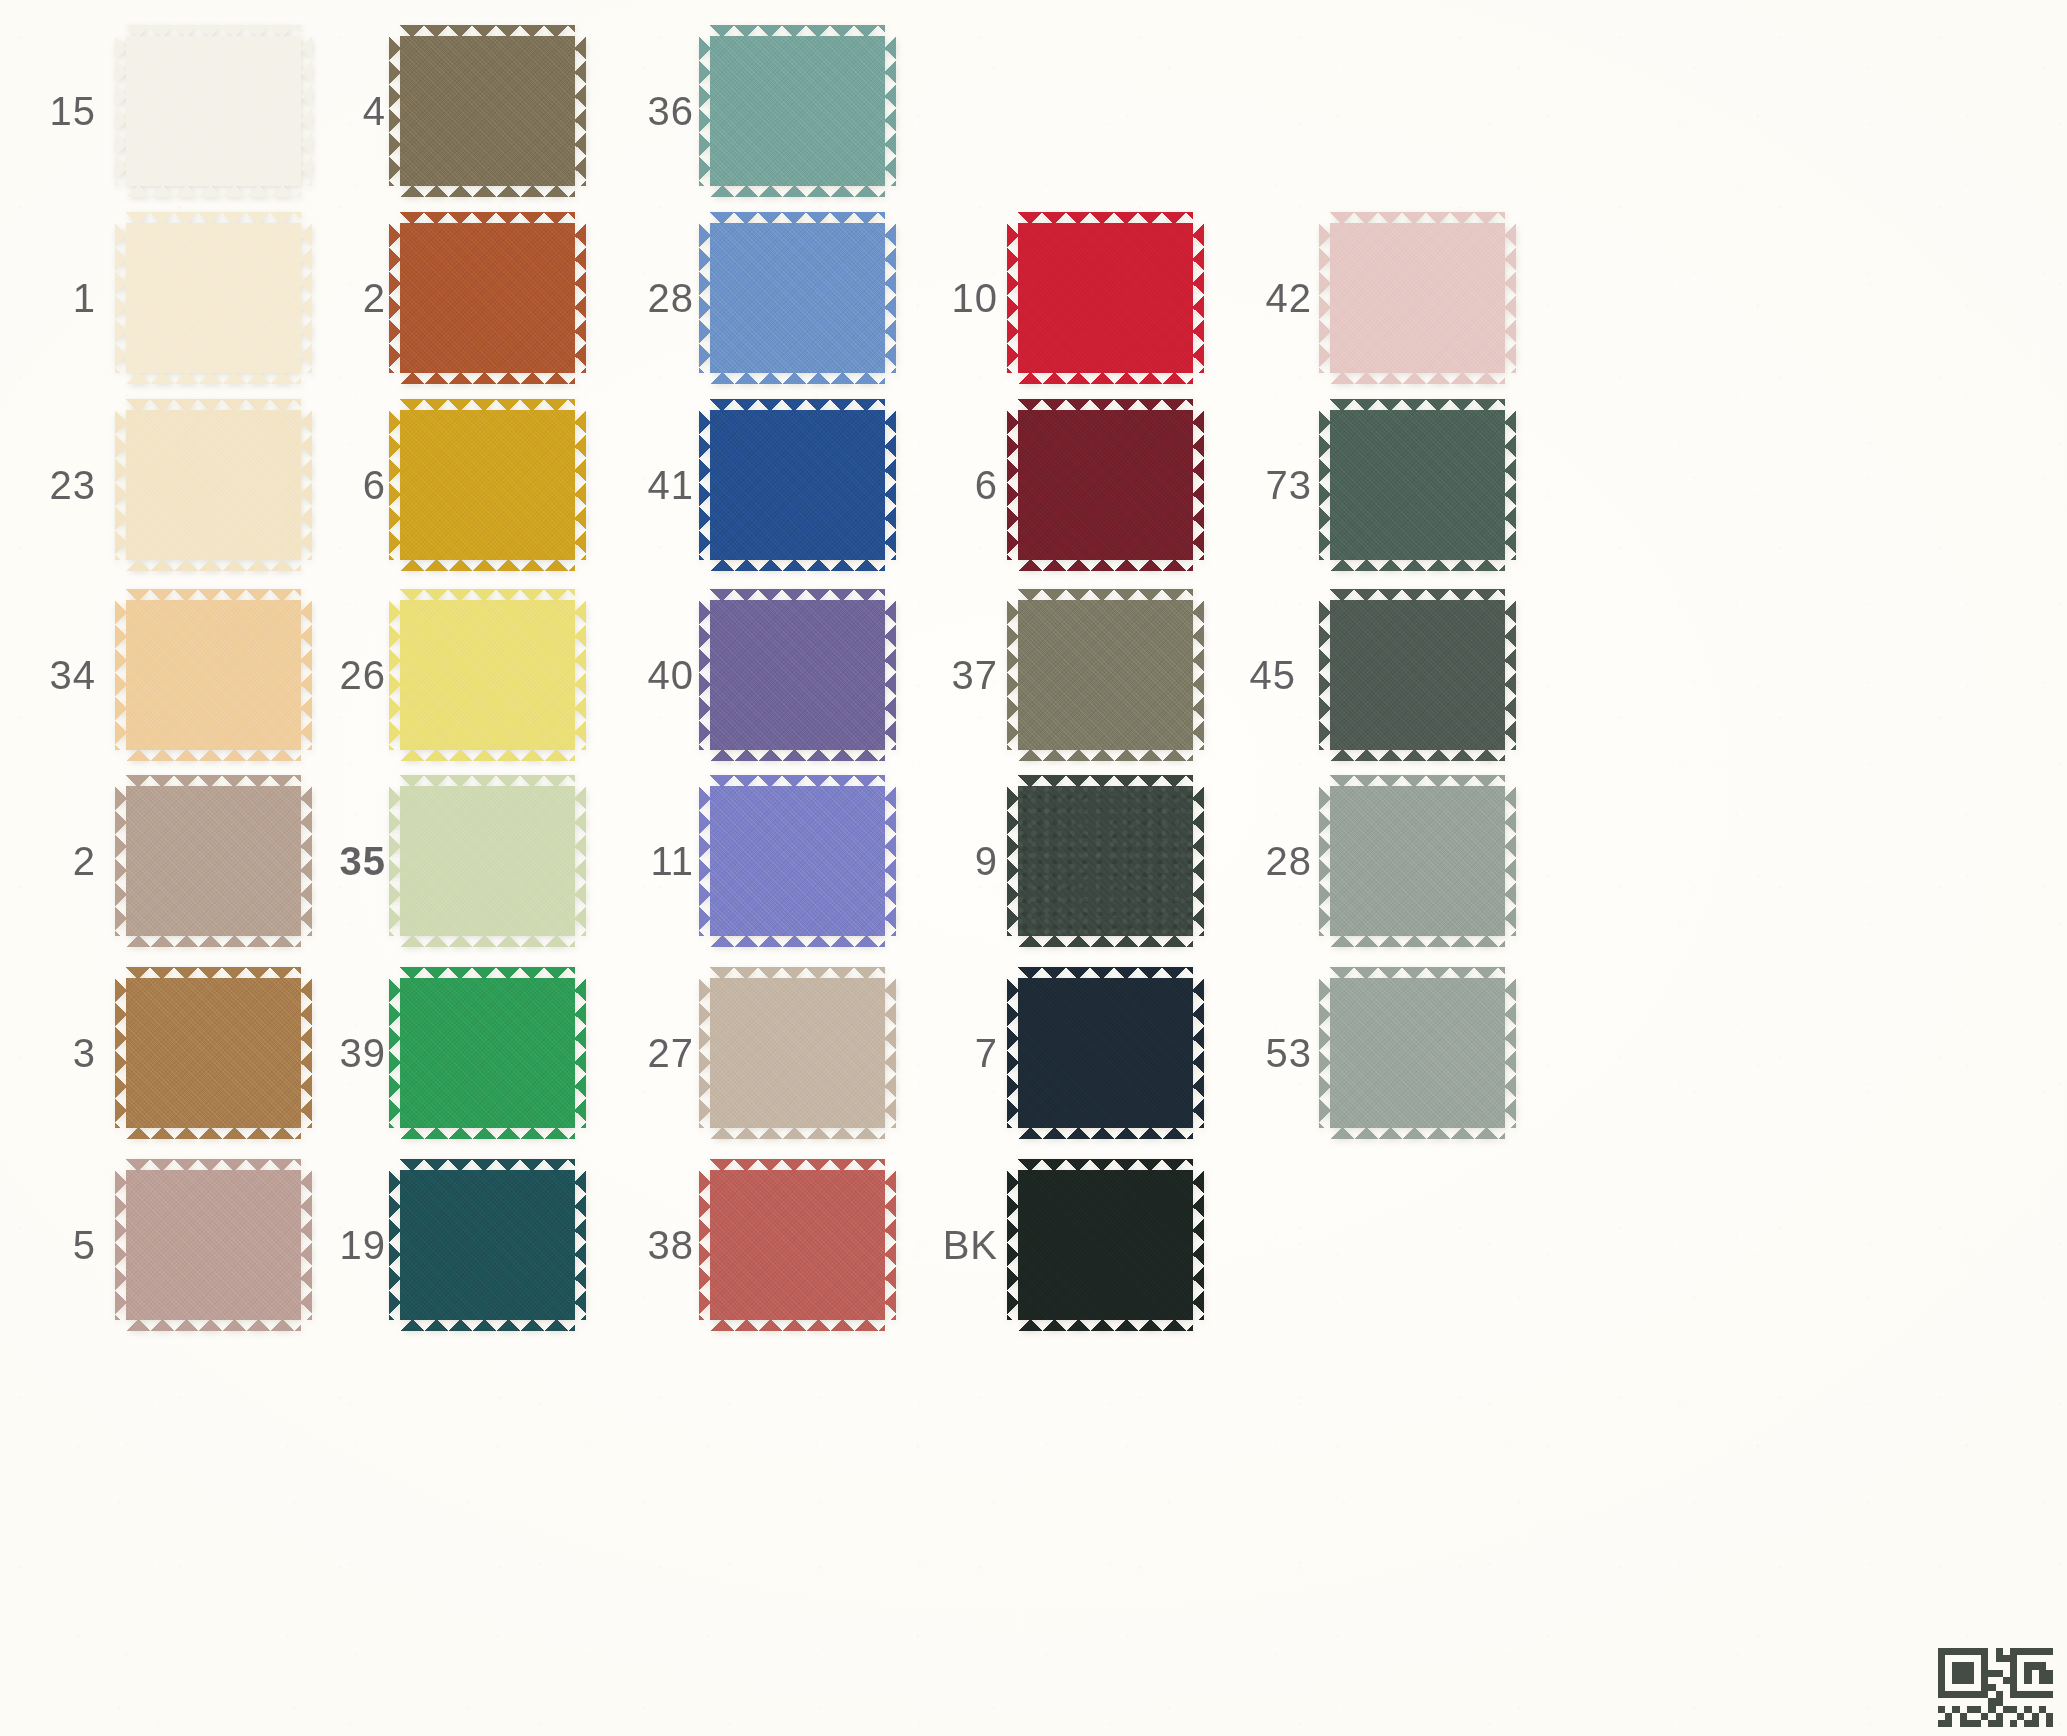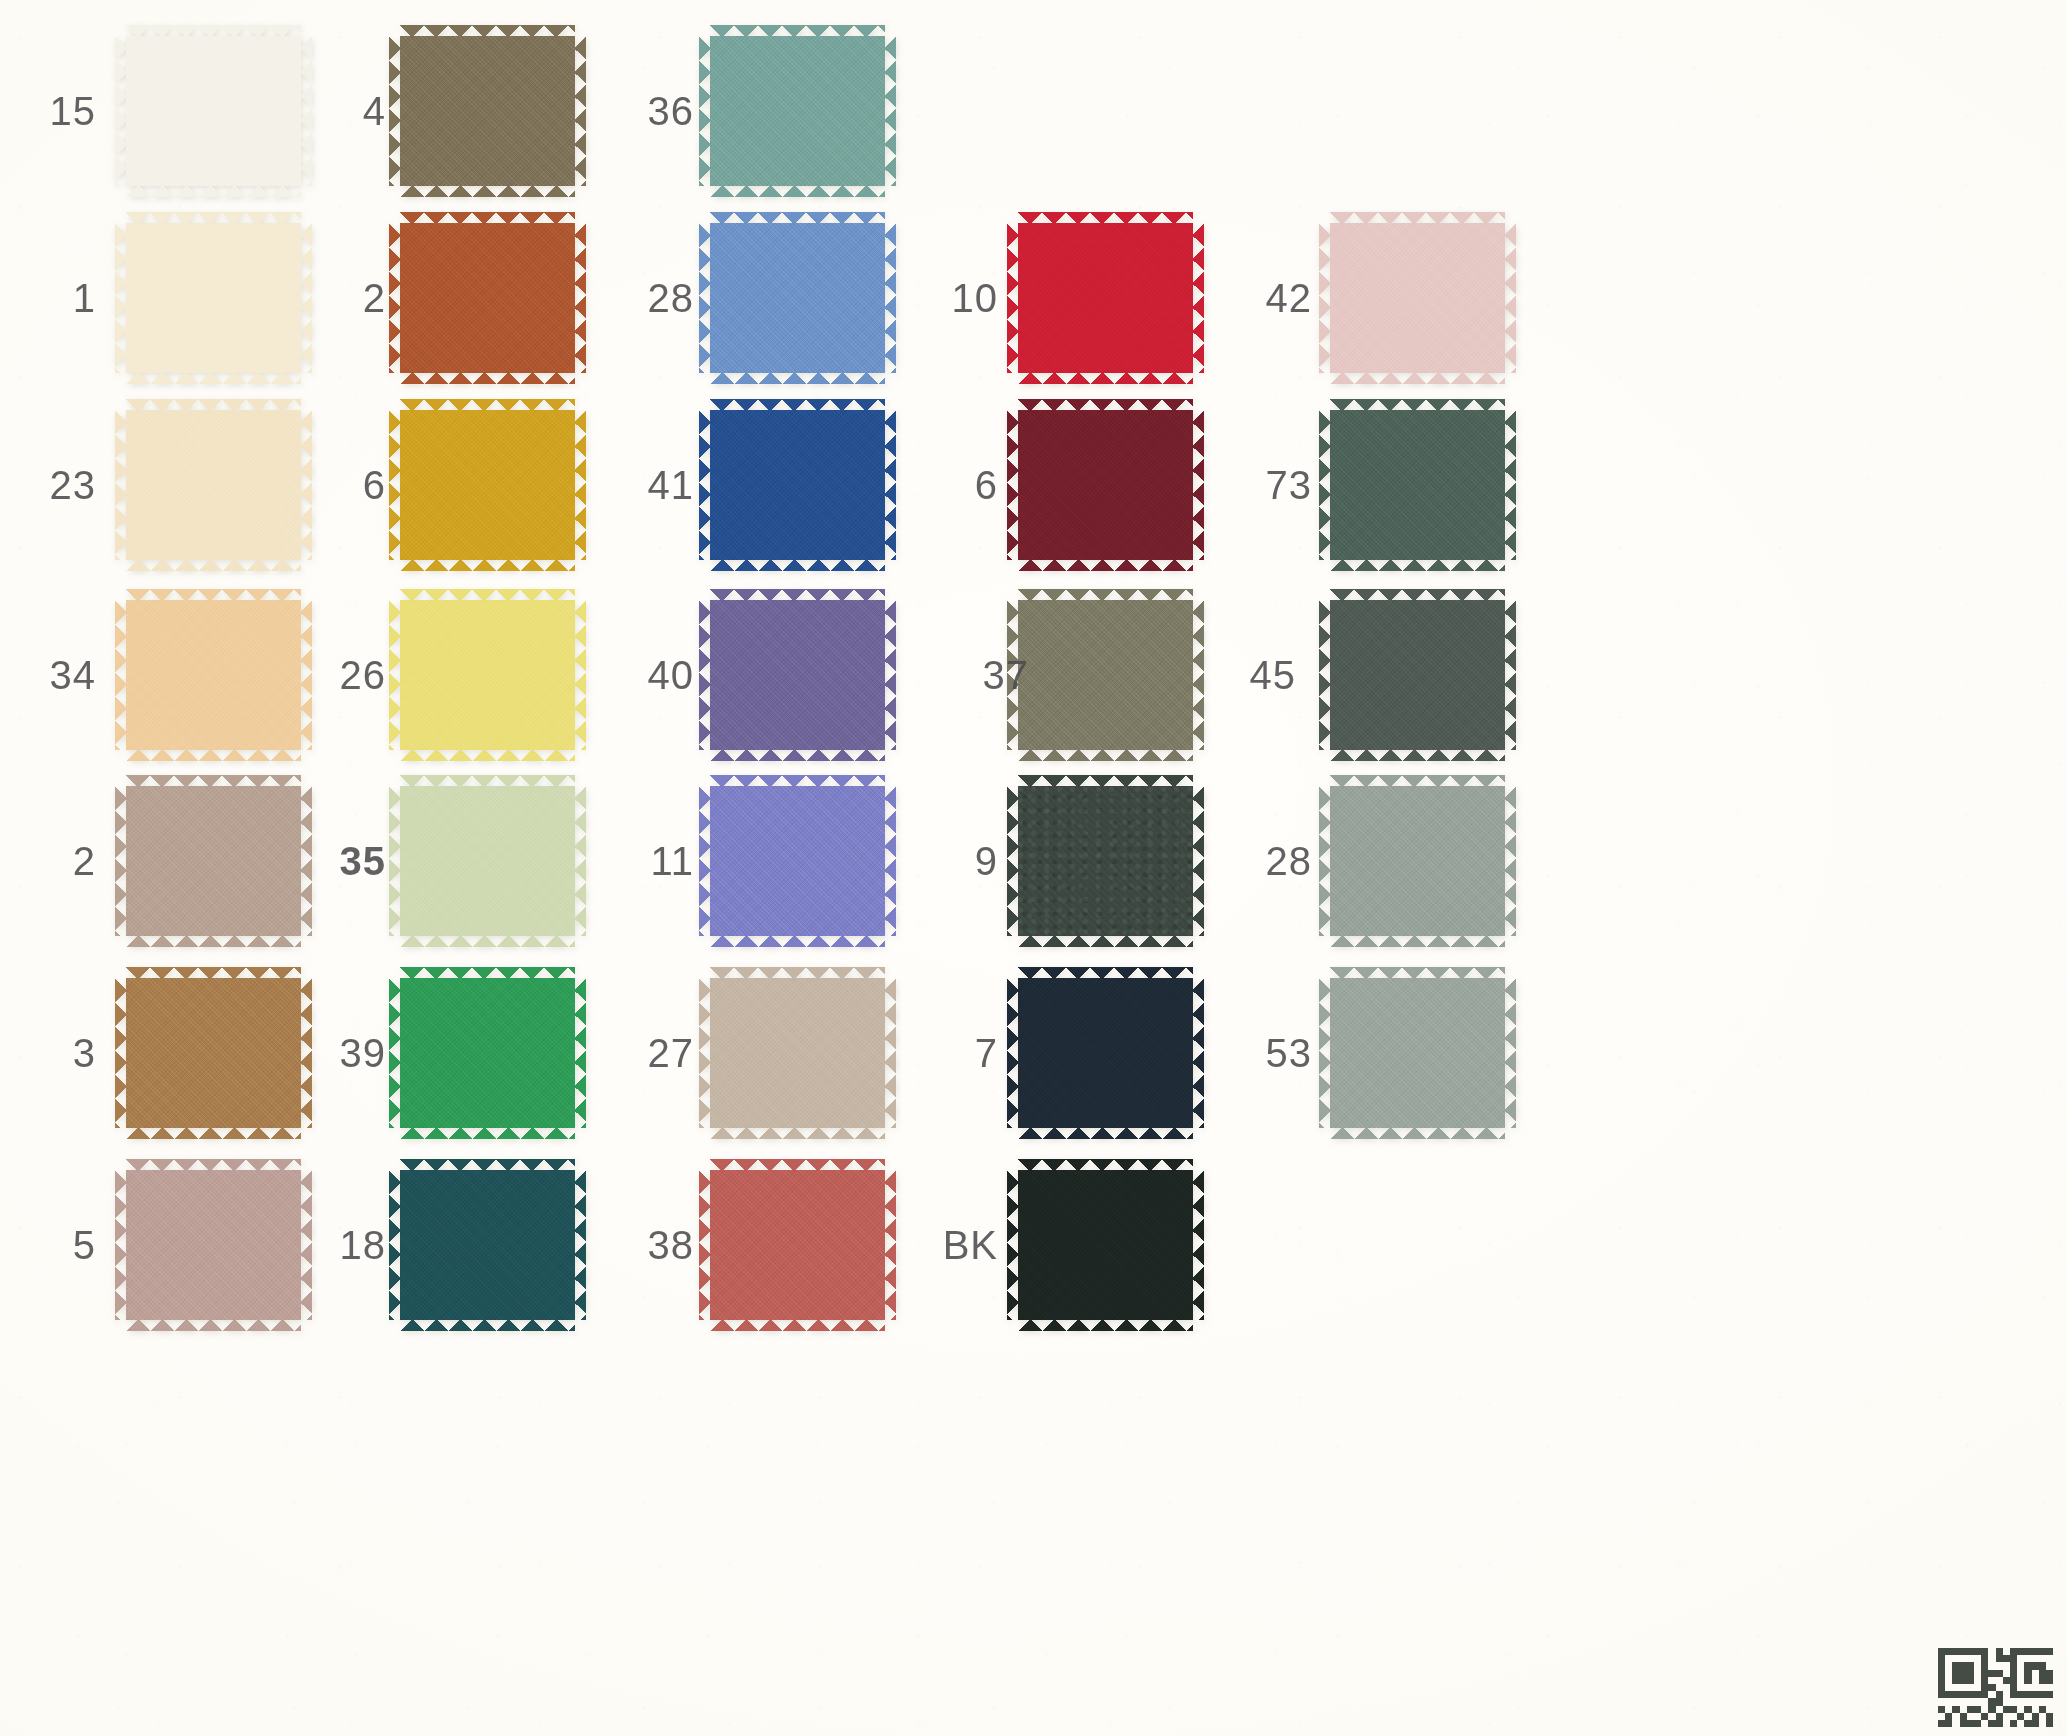--- a/index.html
+++ b/index.html
@@ -224,21 +224,21 @@
       <div class="zig right"></div>
     </div>
     <div class="swatch-label" style="right: 1681px; top: 1053px;">39</div>
     <div class="swatch-wrap" style="left: 400px; top: 1170px; width: 175px; height: 150px; --c: #1f5157;">
       <div class="face"></div>
       <div class="zig top"></div>
       <div class="zig bottom"></div>
       <div class="zig left"></div>
       <div class="zig right"></div>
     </div>
-    <div class="swatch-label" style="right: 1681px; top: 1245px;">18</div>
+    <div class="swatch-label" style="right: 1681px; top: 1245px;">19</div>
     <div class="swatch-wrap" style="left: 710px; top: 36px; width: 175px; height: 150px; --c: #76a49c;">
       <div class="face"></div>
       <div class="zig top"></div>
       <div class="zig bottom"></div>
       <div class="zig left"></div>
       <div class="zig right"></div>
     </div>
     <div class="swatch-label" style="right: 1373px; top: 111px;">36</div>
     <div class="swatch-wrap" style="left: 710px; top: 223px; width: 175px; height: 150px; --c: #6d92c8;">
       <div class="face"></div>
@@ -304,21 +304,21 @@
       <div class="zig right"></div>
     </div>
     <div class="swatch-label" style="right: 1069px; top: 485px;">6</div>
     <div class="swatch-wrap" style="left: 1018px; top: 600px; width: 175px; height: 150px; --c: #7c7a65;">
       <div class="face"></div>
       <div class="zig top"></div>
       <div class="zig bottom"></div>
       <div class="zig left"></div>
       <div class="zig right"></div>
     </div>
-    <div class="swatch-label" style="right: 1038px; top: 675px; text-align: right;">37</div>
+    <div class="swatch-label" style="right: 1069px; top: 675px; text-align: right;">37</div>
     <div class="swatch-wrap fleece" style="left: 1018px; top: 786px; width: 175px; height: 150px; --c: #3c4641;">
       <div class="face"></div>
       <div class="zig top"></div>
       <div class="zig bottom"></div>
       <div class="zig left"></div>
       <div class="zig right"></div>
     </div>
     <div class="swatch-label" style="right: 1069px; top: 861px;">9</div>
     <div class="swatch-wrap" style="left: 1018px; top: 978px; width: 175px; height: 150px; --c: #1e2b36;">
       <div class="face"></div>

